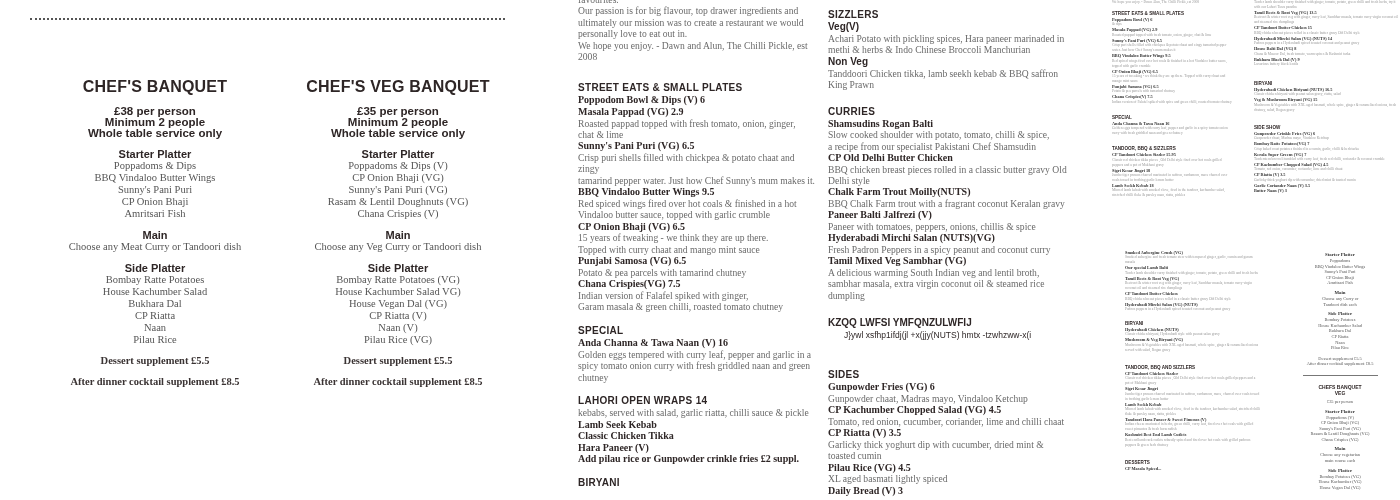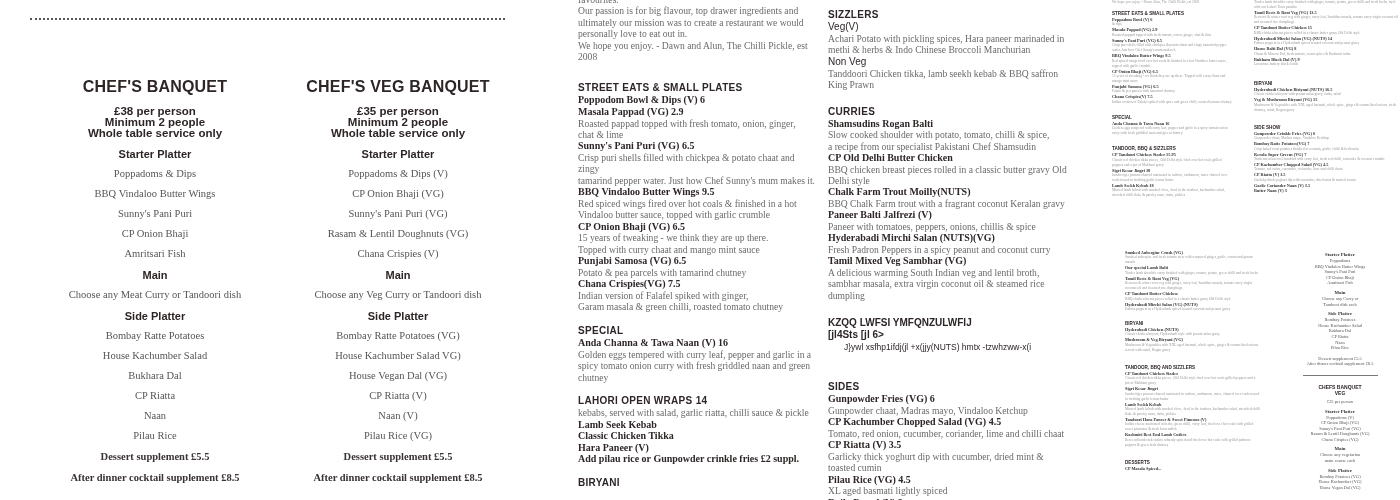--- a/index.html
+++ b/index.html
@@ -6,30 +6,30 @@
   html, body { width: 1400px; height: 500px; overflow: hidden; background: #ffffff; }
   body { position: relative; color: #555; font-family: "Liberation Serif", serif; }
 
   .dotline { position: absolute; top: 18px; height: 0; border-top: 2px dotted #555; }
 
   
   .banquet { position: absolute; top: 78px; text-align: center; color: #555; }
   .banquet .title { font-family: "Liberation Sans", sans-serif; font-weight: 700; font-size: 16px; color: #2e2626; letter-spacing: 0.2px; }
   .banquet .price { font-family: "Liberation Sans", sans-serif; font-weight: 700; font-size: 11.5px; color: #2e2626; line-height: 11px; margin-top: 10px; }
   .banquet .heading { font-family: "Liberation Sans", sans-serif; font-weight: 700; font-size: 11px; color: #2e2626; margin-top: 9px; height: 12px; }
-  .banquet .item { font-size: 10.5px; color: #555; margin-top: 8px; height: 12px; line-height: 12px; }
+  .banquet .item { font-size: 10.5px; color: #555; margin-top: 0; height: 12px; line-height: 12px; }
   .banquet .supp { font-size: 10.5px; font-weight: 700; color: #3a3333; margin-top: 9px; height: 12px; line-height: 12px; }
 
   
   .col { position: absolute; top: 0; color: #666; font-size: 9.6px; line-height: 11.4px; }
   .col .intro p { margin: 0; }
   .col .sec { margin-top: 14px; }
   .col .sec-title { font-family: "Liberation Sans", sans-serif; font-weight: 800; font-size: 10px; color: #2e2626; letter-spacing: 0.3px; line-height: 12px; }
   .col .dish { font-weight: 700; color: #2e2626; font-size: 10px; line-height: 11.6px; }
-  .col .dish-sans { font-family: "Liberation Sans", sans-serif; font-weight: 400; color: #2e2626; font-size: 10px; line-height: 12px; }
+  .col .dish-sans { font-family: "Liberation Sans", sans-serif; font-weight: 700; color: #2e2626; font-size: 10px; line-height: 12px; }
   .col .desc { color: #6a6a6a; }
   .garbled { font-family: "Liberation Sans", sans-serif; color: #2e2626; font-size: 10px; line-height: 12px; }
   .garbled.bold { font-weight: 700; }
   .garbled.small { font-weight: 400; font-size: 8.5px; margin-left: 16px; }
 
   
   .thumb { position: absolute; font-size: 3.6px; line-height: 5px; color: #888; }
   .thumb .sec-title { font-family: "Liberation Sans", sans-serif; font-weight: 800; font-size: 4.6px; color: #2e2626; margin-top: 6px; line-height: 6px; }
   .thumb .dish { font-weight: 700; color: #333; font-size: 4.3px; line-height: 5.4px; }
   .thumb .desc { color: #999; }
@@ -176,21 +176,20 @@
     <div class="dish">Hyderabadi Mirchi Salan (NUTS)(VG)</div>
     <div class="desc">Fresh Padron Peppers in a spicy peanut and coconut curry</div>
     <div class="dish">Tamil Mixed Veg Sambhar (VG)</div>
     <div class="desc">A delicious warming South Indian veg and lentil broth,</div>
     <div class="desc">sambhar masala, extra virgin coconut oil &amp; steamed rice</div>
     <div class="desc">dumpling</div>
   </div>
 
   <div class="sec" style="margin-top:16px;">
     <div class="garbled bold">KZQQ LWFSI  YMFQNZULWFIJ</div>
-    <div class="garbled bold">[jl4Sts [jl 6&gt;</div>
     <div class="garbled small">J}ywl xsfhp1ifdj(jl +x(jjy(NUTS) hmtx -tzwhzww-x(i</div>
   </div>
 
   <div class="sec" style="margin-top:28px;">
     <div class="sec-title">SIDES</div>
     <div class="dish">Gunpowder Fries (VG) 6</div>
     <div class="desc">Gunpowder chaat, Madras mayo, Vindaloo Ketchup</div>
     <div class="dish">CP  Kachumber Chopped Salad (VG) 4.5</div>
     <div class="desc">Tomato, red onion, cucumber, coriander, lime and chilli chaat</div>
     <div class="dish">CP Riatta (V) 3.5</div>

